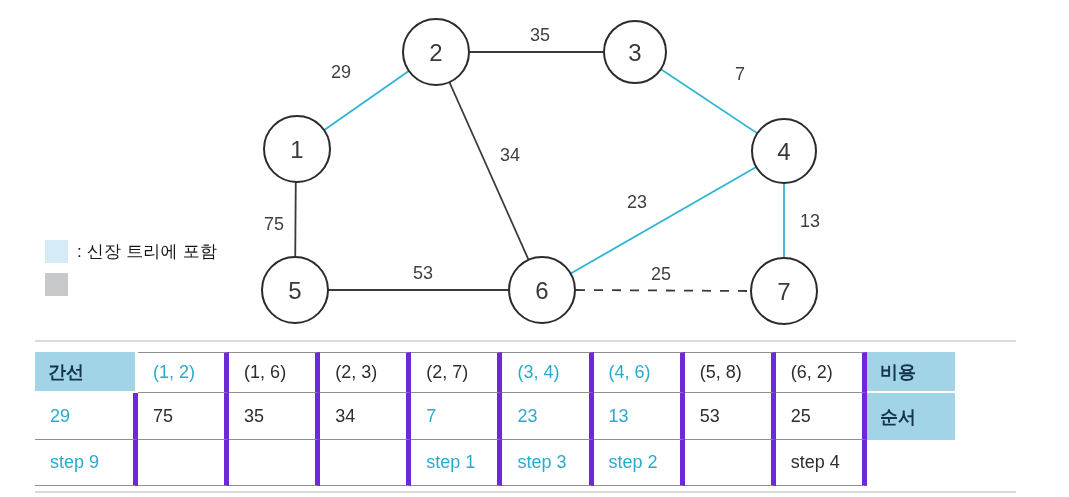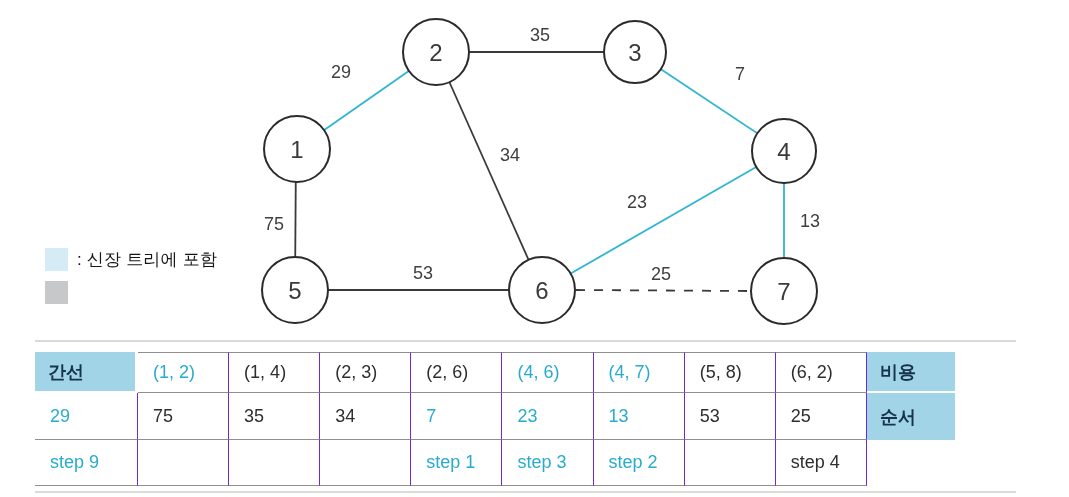--- a/index.html
+++ b/index.html
@@ -13,21 +13,21 @@
   
   .graph-svg { position:absolute; left:0; top:0; }
   .edge { stroke:#3a3a3a; stroke-width:1.8; fill:none; }
   .edge.cyan { stroke:#2fb4d3; }
   .edge.dashed { stroke-dasharray:9 9; }
   .node-circle { fill:#ffffff; stroke:#2b2b2b; stroke-width:2; }
   .node-label { font-size:24px; fill:#3a3a3a; text-anchor:middle; }
   .weight-label { font-size:18px; fill:#3f3f3f; text-anchor:middle; }
 
   
-  .legend { position:absolute; left:45px; top:248px; }
+  .legend { position:absolute; left:45px; top:240px; }
   .legend-item { display:flex; align-items:center; margin-bottom:10px; height:23px; }
   .swatch { width:23px; height:23px; margin-right:9px; }
   .swatch.inc { background:#d5ecf7; }
   .swatch.exc { background:#c6c8ca; }
   .legend-label { font-size:17px; color:#151515; letter-spacing:0.2px; }
 
   
   .hairline { position:absolute; left:35px; width:981px; height:2px; background:#dadada; }
   .hairline.top { top:340px; }
   .hairline.bottom { top:491px; }
@@ -37,21 +37,21 @@
     grid-template-columns:103px repeat(9, 1fr);
     grid-template-rows:41px 47px 46px;
   }
   .cell { display:flex; align-items:center; box-sizing:border-box; }
   .hc {
     background:#a0d4e6; border-right:3px solid #ffffff; border-bottom:2px solid #ffffff;
     padding-left:13px; font-size:18px; font-weight:bold; color:#16324c;
   }
   .hc.r2 { border-bottom:none; }
   .dc {
-    background:#ffffff; border-right:1px solid #6d28d9; border-bottom:1px solid #8f8f8f;
+    background:#ffffff; border-right:5px solid #6d28d9; border-bottom:1px solid #8f8f8f;
     padding-left:15px; font-size:18px; color:#2e2e2e;
   }
   .dc.r0 { border-top:1px solid #8f8f8f; }
   .dc.hl { color:#29abce; }
 </style>
 </head>
 <body>
 
 <div class="stage">
 
@@ -115,25 +115,25 @@
     <div class="legend-item">
       <span class="swatch exc"></span>
     </div>
   </div>
 
   <div class="hairline top"></div>
   <div class="mst-table">
 
     <div class="cell hc r0">간선</div>
     <div class="cell dc r0 c0 hl">(1, 2)</div>
-    <div class="cell dc r0">(1, 4)</div>
+    <div class="cell dc r0">(1, 6)</div>
     <div class="cell dc r0">(2, 3)</div>
-    <div class="cell dc r0">(2, 6)</div>
+    <div class="cell dc r0">(2, 7)</div>
+    <div class="cell dc r0 hl">(3, 4)</div>
     <div class="cell dc r0 hl">(4, 6)</div>
-    <div class="cell dc r0 hl">(4, 7)</div>
     <div class="cell dc r0">(5, 8)</div>
     <div class="cell dc r0">(6, 2)</div>
 
     <div class="cell hc r1">비용</div>
     <div class="cell dc r1 c0 hl">29</div>
     <div class="cell dc r1">75</div>
     <div class="cell dc r1">35</div>
     <div class="cell dc r1">34</div>
     <div class="cell dc r1 hl">7</div>
     <div class="cell dc r1 hl">23</div>

